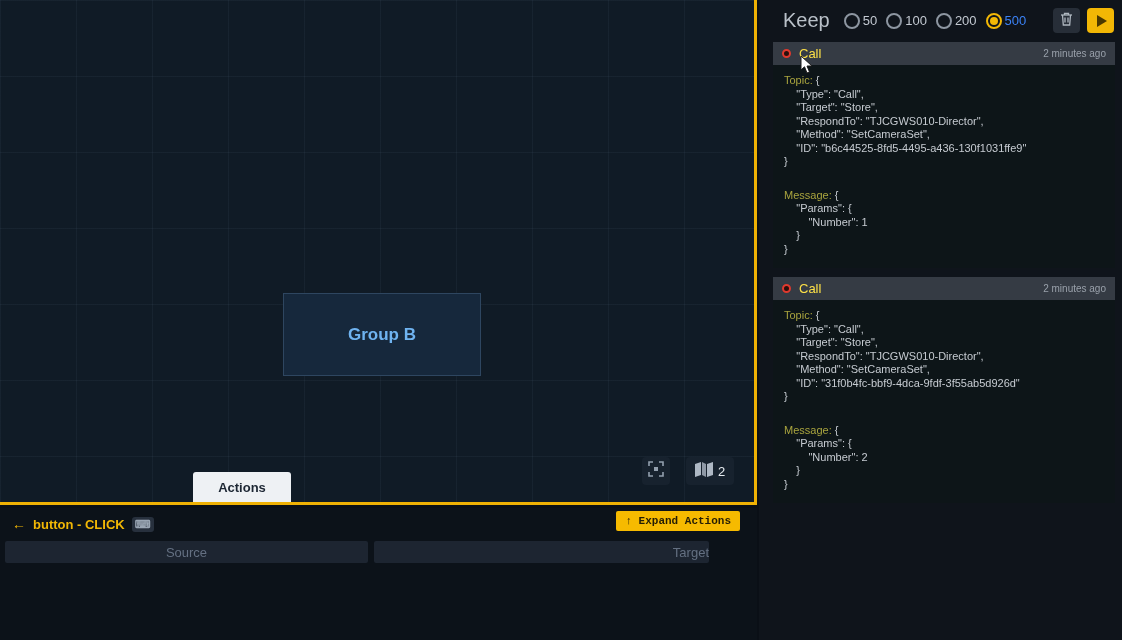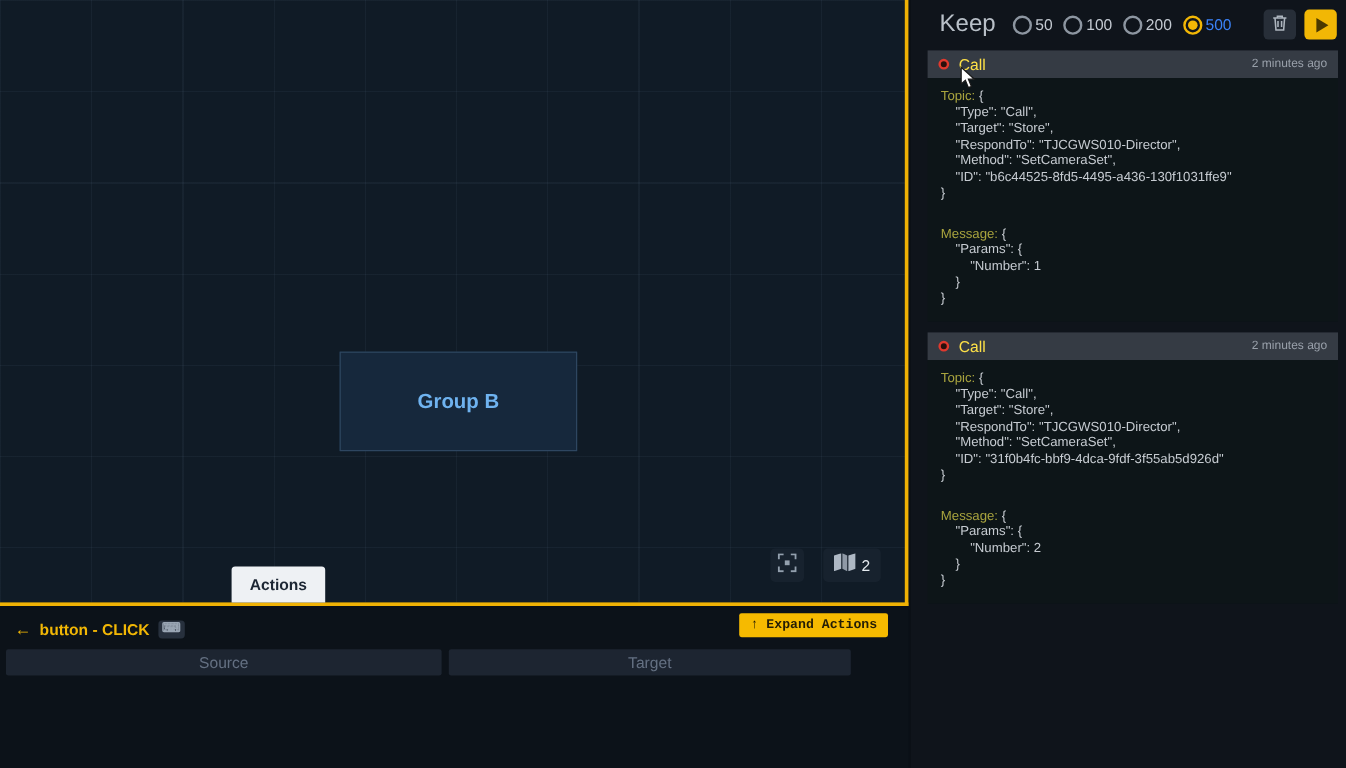--- a/index.html
+++ b/index.html
@@ -21,21 +21,21 @@
     border-right:3px solid #efb104;
     border-bottom:3px solid #efb104;
   }
   .group-btn {
     position:absolute; display:flex; align-items:center; justify-content:center;
     font-weight:bold; font-size:17px;
   }
   .group-a { left:86px; top:292px; width:197px; height:86px; background:#66b1f3; color:#0e2742; }
   .group-b { left:283px; top:293px; width:198px; height:83px; background:#16283c; color:#6fb3f0; border:1px solid #2e4660; }
   .actions-tab {
-    position:absolute; left:193px; top:472px; width:78px; height:30px;
+    position:absolute; left:193px; top:472px; width:98px; height:30px;
     background:#eef1f4; color:#1c2633; font-weight:bold; font-size:13px;
     display:flex; align-items:center; justify-content:center;
     border-radius:3px 3px 0 0;
   }
   .canvas-tool {
     position:absolute; height:28px; display:flex; align-items:center; justify-content:center;
     background:#17222e; border-radius:4px; color:#93a0ae; gap:5px;
   }
   .tool-fit { left:642px; top:457px; width:28px; }
   .tool-map { left:686px; top:457px; width:48px; }
@@ -62,21 +62,21 @@
     border:none; border-radius:2px; padding:4px 9px; cursor:pointer;
     font-family:Liberation Mono, monospace;
   }
   .st-row { position:absolute; left:0; top:33px; width:100%; }
   .st-input {
     position:absolute; height:22px; background:#1d2531; border:none; border-radius:2px;
     color:#aeb6c2; text-align:center; font-size:13px; font-family:"Liberation Sans", sans-serif;
   }
   .st-input::placeholder { color:#647082; }
   .src { left:5px; width:363px; }
-  .tgt { left:374px; width:335px; }
+  .tgt { left:374px; width:335px;text-align:right; }
 
   
   .log-panel {
     position:absolute; left:759px; top:0; width:363px; height:640px;
     background:#0f141b;
   }
   .keep-row { height:41px; display:flex; align-items:center; padding:0 8px 0 24px; }
   .keep-label { color:#b9c0c8; font-size:20px; margin-right:14px; }
   .radio-opt { display:flex; align-items:center; margin-right:9px; cursor:pointer; }
   .radio-circle {

